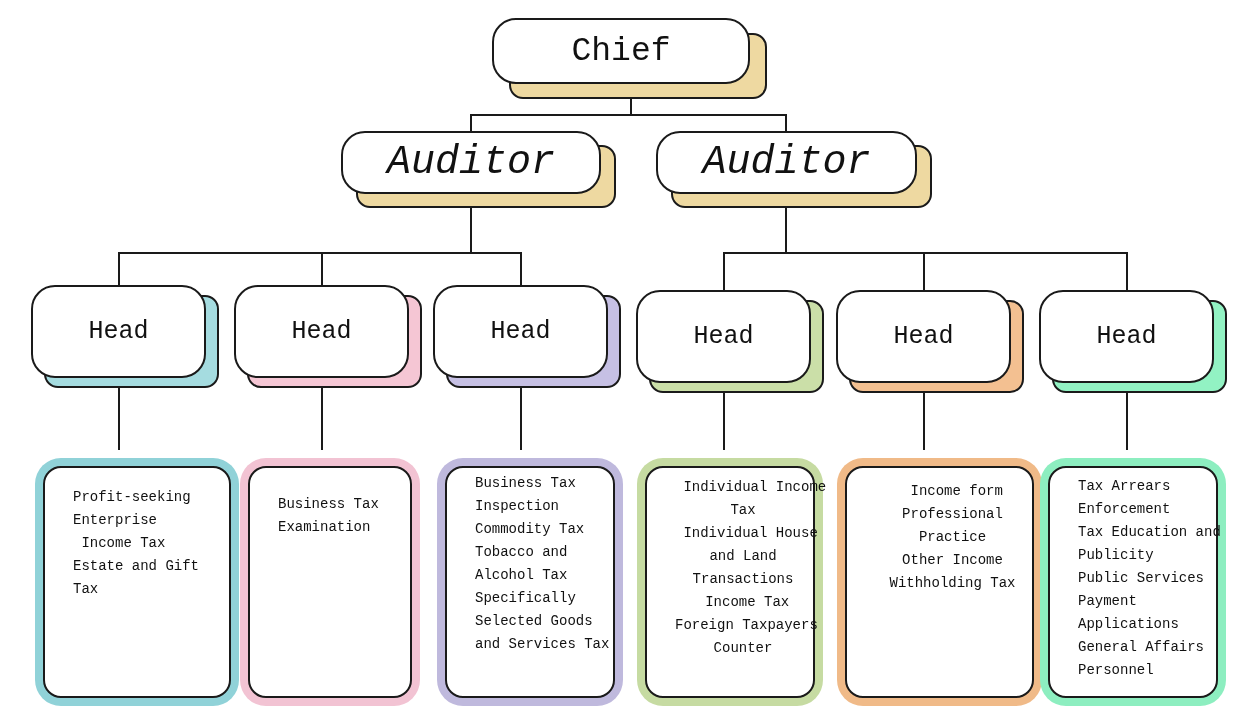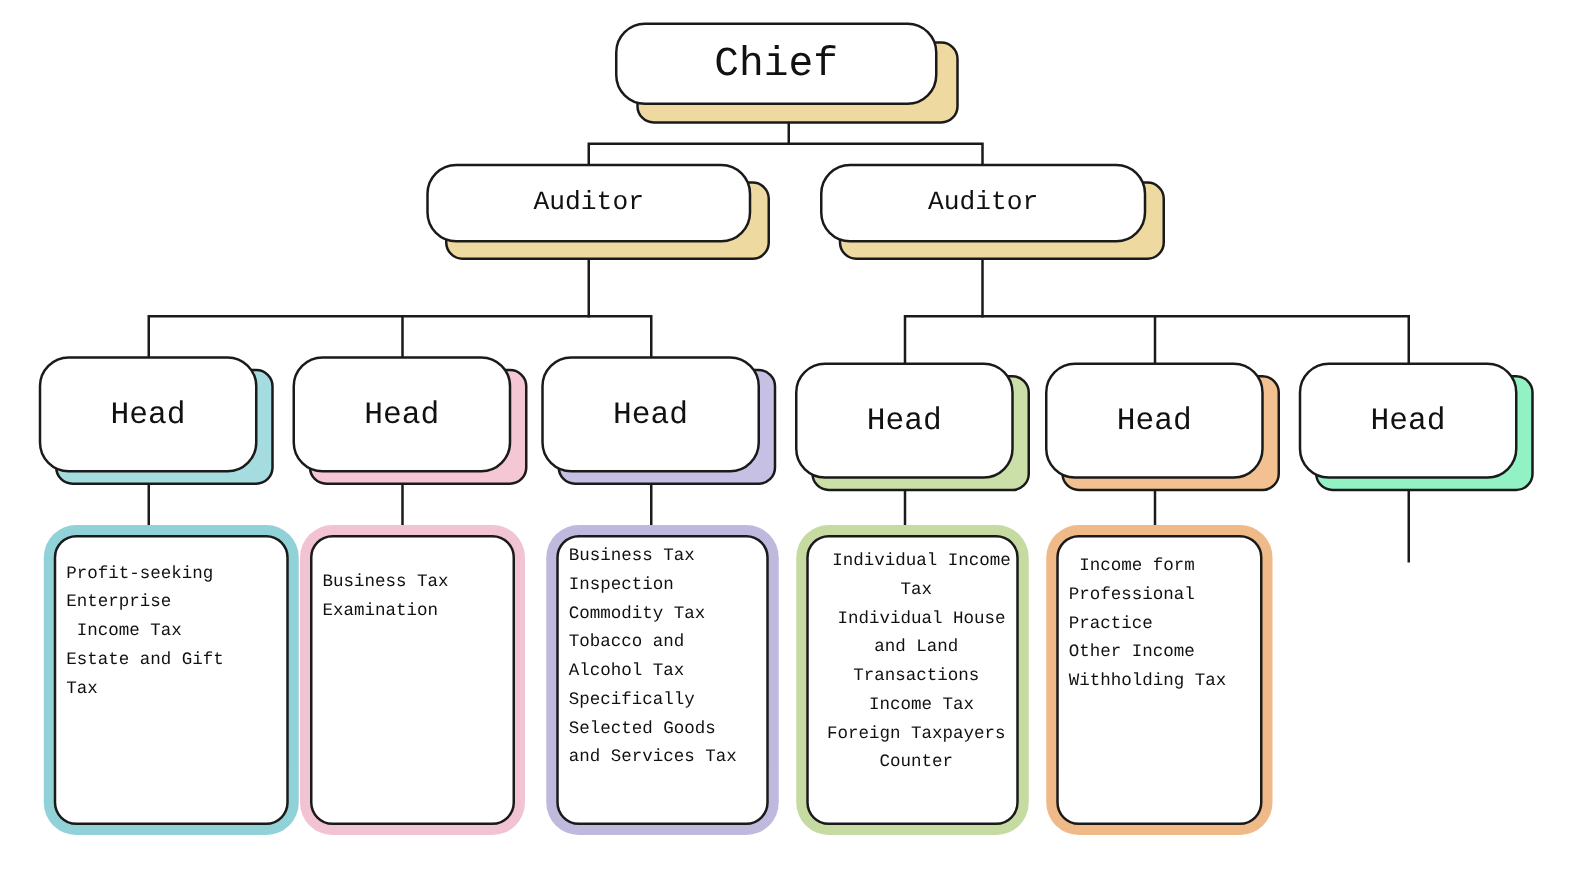--- a/index.html
+++ b/index.html
@@ -22,47 +22,47 @@
   .node .face {
     position:relative; width:100%; height:100%;
     background:#ffffff; border:2px solid #1a1a1a; border-radius:24px;
     box-sizing:border-box; z-index:2;
     display:flex; align-items:center; justify-content:center;
   }
   .lvl1 .shadow { left:17px; top:15px; }
   .lvl2 .shadow { left:15px; top:14px; }
   .lvl3 .shadow { left:13px; top:10px; }
   .lvl1 .face { font-size:33px; }
-  .lvl2 .face { font-size:21px; }
+  .lvl2 .face { font-size:40px;font-style:italic; }
   .lvl3 .face { font-size:25px; }
 
   .n-chief    { left:492px; top:18px;  width:258px; height:66px; }
   .n-aud1     { left:341px; top:131px; width:260px; height:63px; }
   .n-aud2     { left:656px; top:131px; width:261px; height:63px; }
   .n-head1    { left:31px;   top:285px; width:175px; height:93px; }
   .n-head2    { left:234px;  top:285px; width:175px; height:93px; }
   .n-head3    { left:433px;  top:285px; width:175px; height:93px; }
   .n-head4    { left:636px;  top:290px; width:175px; height:93px; }
   .n-head5    { left:836px;  top:290px; width:175px; height:93px; }
   .n-head6    { left:1039px; top:290px; width:175px; height:93px; }
 
   
   .duty {
-    position:absolute; top:428px; height:232px; z-index:2;
+    position:absolute; top:466px; height:232px; z-index:2;
     background:#ffffff; border:2px solid #1a1a1a; border-radius:18px;
     box-shadow:0 0 0 8px var(--panel-color,#ddd);
     box-sizing:border-box;
     font-size:14px; line-height:23px; white-space:pre;
-    padding-left:8px; padding-right:2px;
+    padding-left:28px; padding-right:2px;
   }
   .d1 { left:43px;   width:188px; padding-top:18px; }
   .d2 { left:248px;  width:164px; padding-top:25px; }
   .d3 { left:445px;  width:170px; padding-top:4px;  }
   .d4 { left:645px;  width:170px; padding-top:8px;text-align:center;  }
-  .d5 { left:845px;  width:165px; padding-top:12px; }
+  .d5 { left:845px;  width:189px; padding-top:12px;text-align:center; }
   .d6 { left:1048px; width:170px; padding-top:7px;  }
 </style>
 </head>
 <body>
 
 <div class="stage">
 
   <svg class="connectors" width="1256" height="709" aria-hidden="true">
 
     <path d="M631 84 V116"></path>
@@ -145,14 +145,23 @@
 and Land
 Transactions
  Income Tax
 Foreign Taxpayers
 Counter</div>
   <div class="duty d5" style="--panel-color: #f0ba88;"> Income form
 Professional
 Practice
 Other Income
 Withholding Tax</div>
+  <div class="duty d6" style="--panel-color: #8deec0;">Tax Arrears
+Enforcement
+Tax Education and
+Publicity
+Public Services
+Payment
+Applications
+General Affairs
+Personnel</div>
 
 </div>
 
 </body></html>

